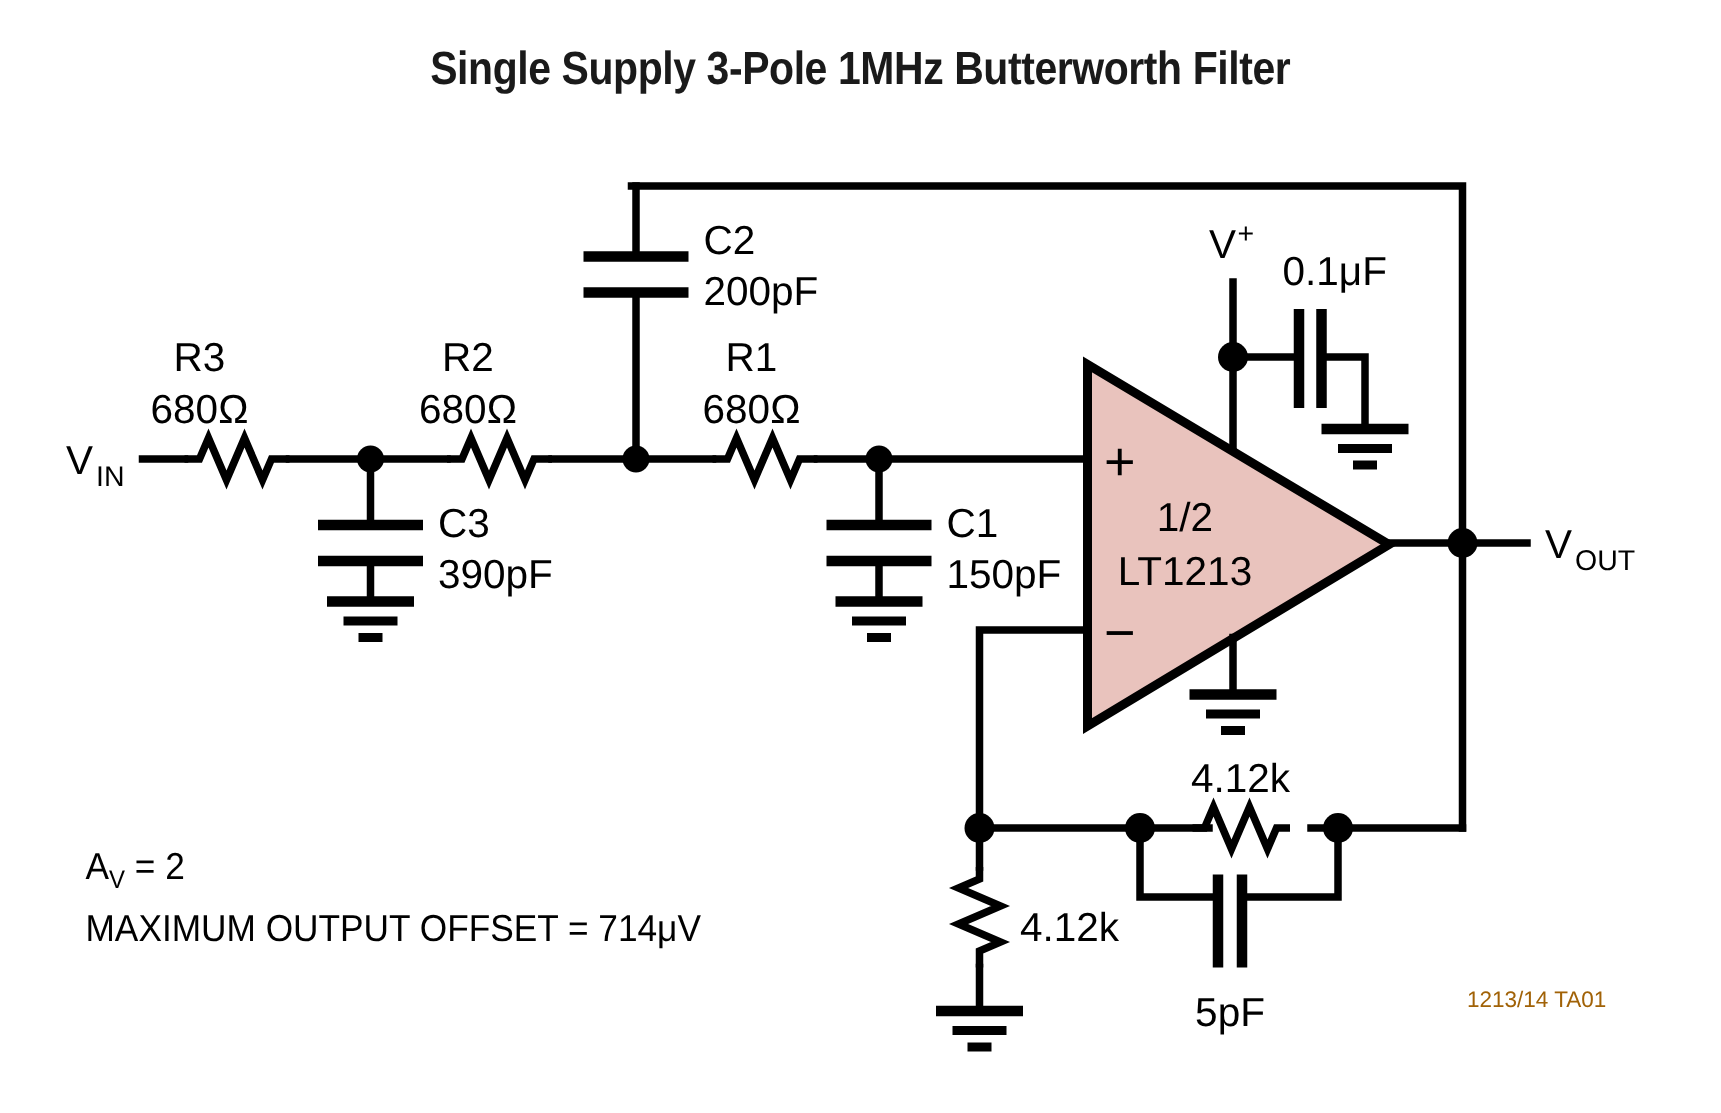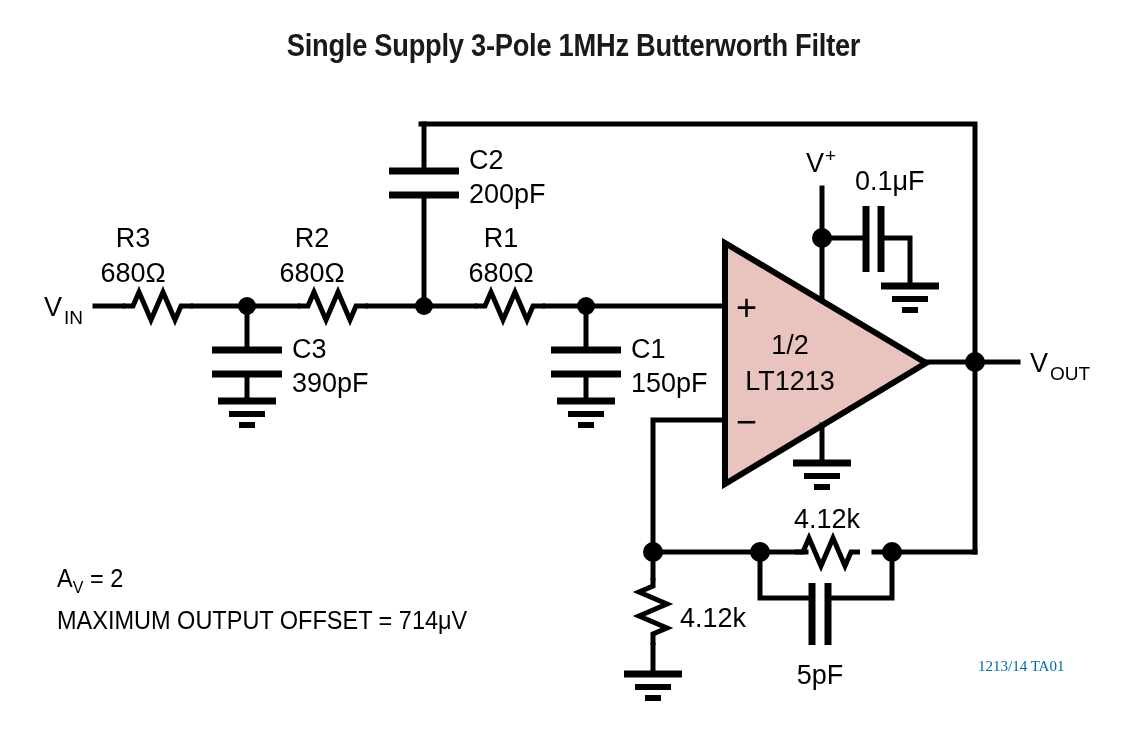--- a/index.html
+++ b/index.html
@@ -97,23 +97,23 @@
     transform: scaleX(0.94);
     transform-origin: left top;
   }
   .note-block sub {
     font-size: 17px;
   }
   .docid {
     position: absolute;
     left: 978px;
     top: 658px;
-    font-family: Liberation Serif, serif;
+    font-family: Liberation Sans, sans-serif;
     font-size: 15px;
-    color: #0369a1;
+    color: #a16207;
   }
 </style>
 </head>
 <body>
 
 <div id="canvas">
 
   <div class="title-text">Single Supply 3-Pole 1MHz Butterworth Filter</div>
 
   <svg id="schematic" viewBox="0 0 1147 742">

